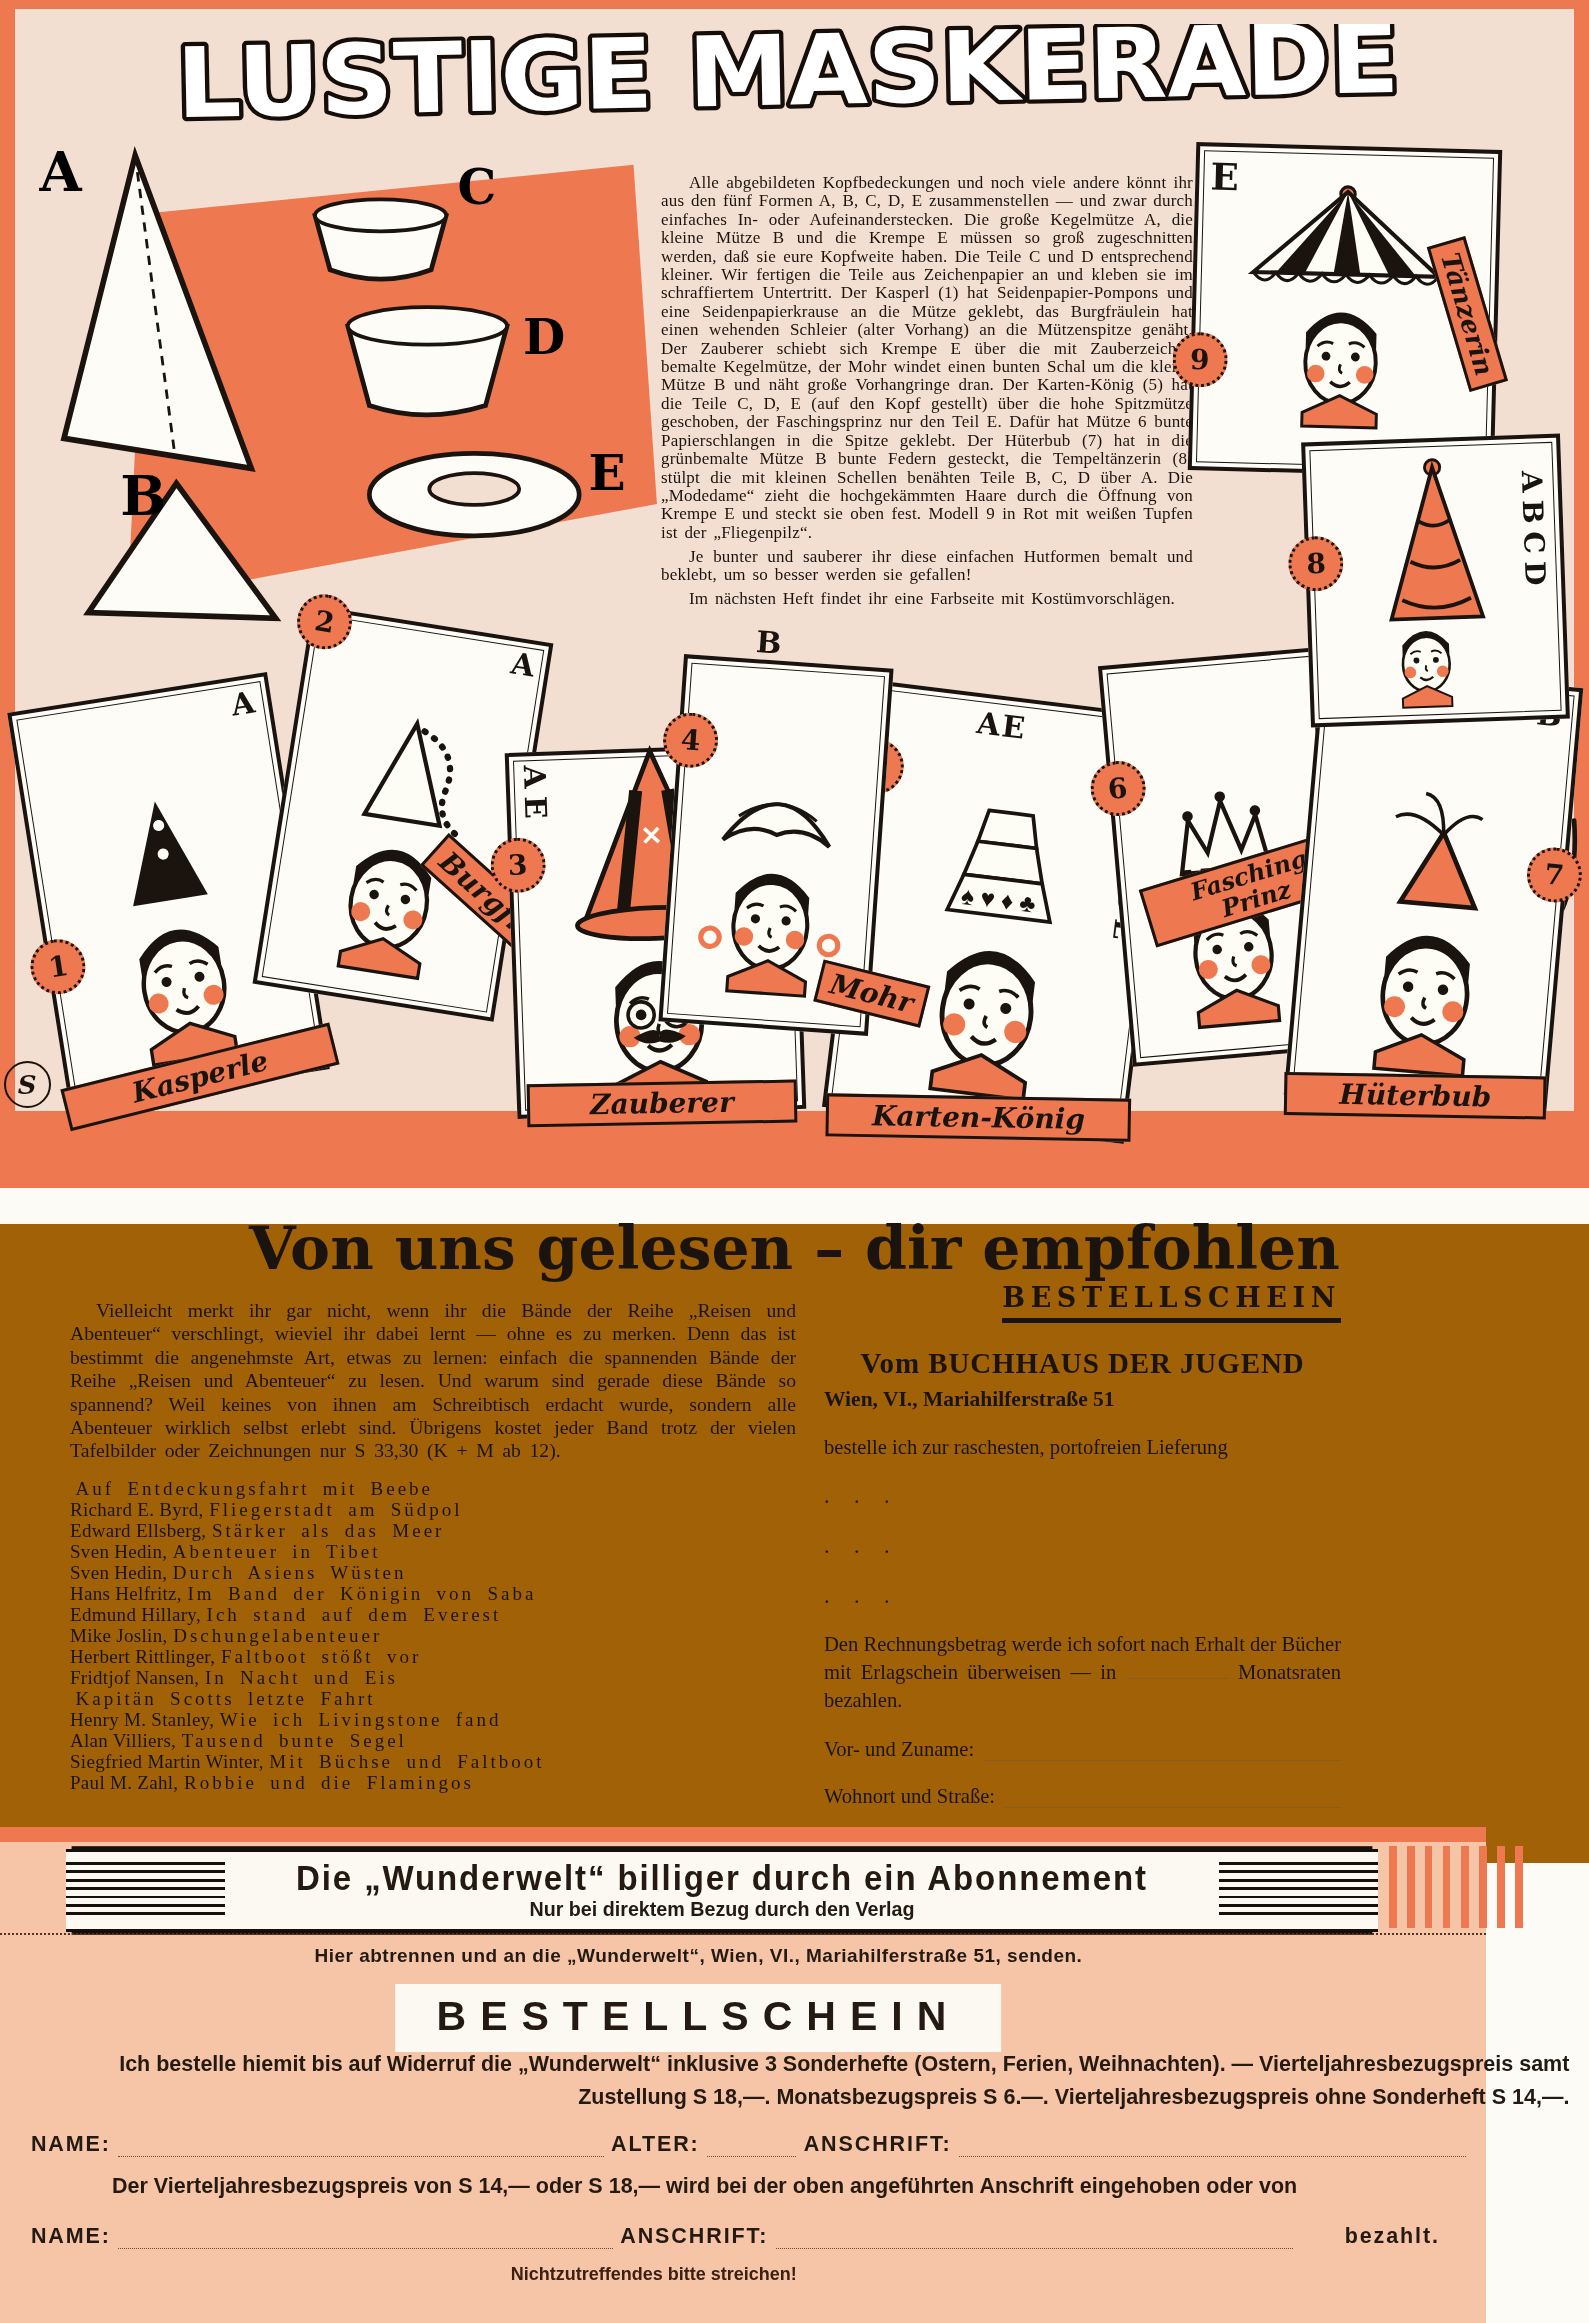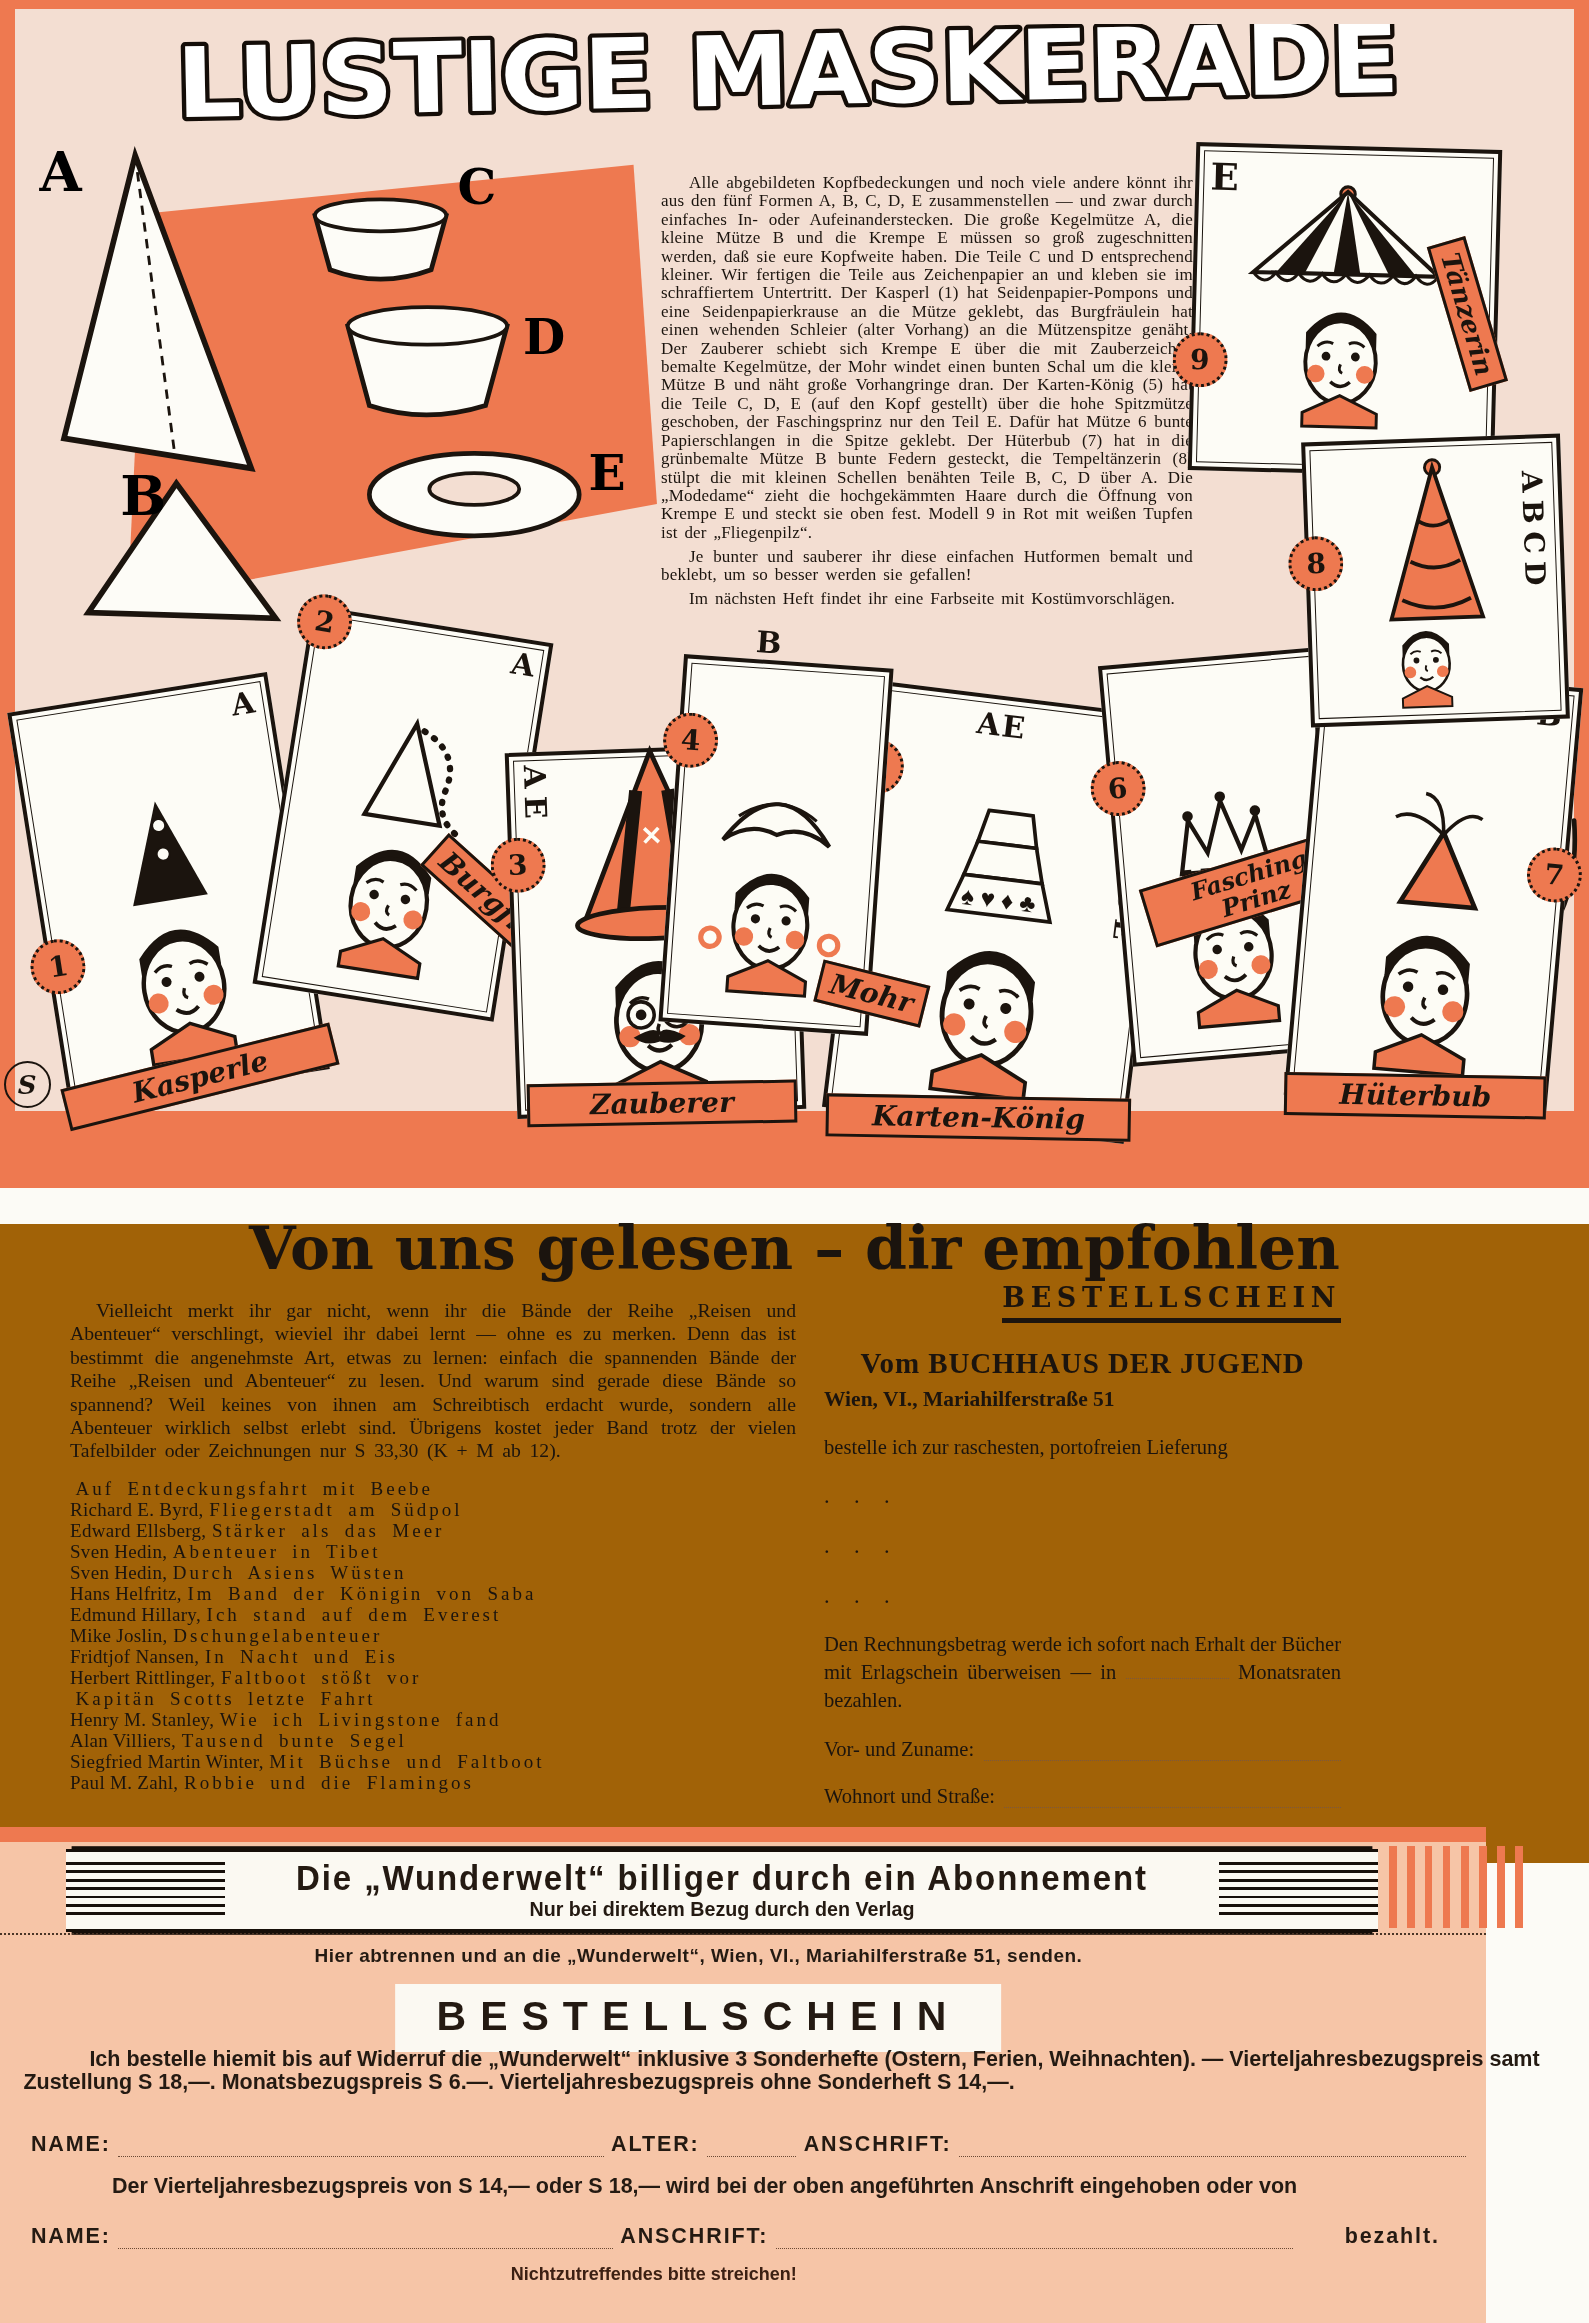--- a/index.html
+++ b/index.html
@@ -104,21 +104,21 @@
   .banner-sub{font-weight:bold;font-size:19.7px;margin-top:1.9px;}
   .right-stripes{position:absolute;left:1389px;top:19px;width:141px;height:82px;
         background:repeating-linear-gradient(90deg,#ee7950 0 7.5px,transparent 7.5px 18px);}
   .perforation{position:absolute;left:0;top:106px;width:100%;border-top:2.8px dotted #4a3526;}
   .cut-note{position:absolute;left:0;top:118px;width:94%;text-align:center;font-weight:bold;
         font-size:19px;letter-spacing:0.5px;}
   .bs2-box{position:absolute;left:47%;top:157px;transform:translateX(-50%);background:#fbf9f2;
         padding:9.4px 41px 11.2px 41px;}
   .bs2-title{font-weight:bold;font-size:41px;letter-spacing:14px;}
   .terms{position:absolute;left:23.4px;top:221px;width:1546px;font-weight:bold;font-size:21.5px;
-        line-height:23px;text-indent:66px;margin:0;}
+        line-height:33px;text-indent:66px;margin:0;text-align:right;}
   .form-row{position:absolute;display:flex;align-items:flex-end;font-weight:bold;font-size:21.5px;
         letter-spacing:1.9px;}
   .form-row .lbl{flex:0 0 auto;margin:0 7.5px;}
   .form-row .dotline{border-bottom-color:#6b4a35;height:24px;}
   .row1{left:23.4px;top:305px;width:1443px;}
   .row1 .d1{flex:4.4;} .row1 .d2{flex:0 0 89px;} .row1 .d3{flex:4.6;}
   .row2{left:23.4px;top:397px;width:1424px;}
   .row2 .d1{flex:4.4;} .row2 .d2{flex:4.6;}
   .row2 .paid{flex:0 0 auto;margin-left:52px;}
   .mid-sentence{position:absolute;left:112px;top:347px;font-weight:bold;font-size:21.5px;}
@@ -313,22 +313,22 @@
       <p class="essay">Vielleicht merkt ihr gar nicht, wenn ihr die Bände der Reihe „Reisen und Abenteuer“ verschlingt, wieviel ihr dabei lernt — ohne es zu merken. Denn das ist bestimmt die angenehmste Art, etwas zu lernen: einfach die spannenden Bände der Reihe „Reisen und Abenteuer“ zu lesen. Und warum sind gerade diese Bände so spannend? Weil keines von ihnen am Schreibtisch erdacht wurde, sondern alle Abenteuer wirklich selbst erlebt sind. Übrigens kostet jeder Band trotz der vielen Tafelbilder oder Zeichnungen nur S 33,30 (K + M ab 12).</p>
       <ul class="books">
         <li><span class="author"></span><span class="title">Auf Entdeckungsfahrt mit Beebe</span></li>
         <li><span class="author">Richard E. Byrd,</span><span class="title">Fliegerstadt am Südpol</span></li>
         <li><span class="author">Edward Ellsberg,</span><span class="title">Stärker als das Meer</span></li>
         <li><span class="author">Sven Hedin,</span><span class="title">Abenteuer in Tibet</span></li>
         <li><span class="author">Sven Hedin,</span><span class="title">Durch Asiens Wüsten</span></li>
         <li><span class="author">Hans Helfritz,</span><span class="title">Im Band der Königin von Saba</span></li>
         <li><span class="author">Edmund Hillary,</span><span class="title">Ich stand auf dem Everest</span></li>
         <li><span class="author">Mike Joslin,</span><span class="title">Dschungelabenteuer</span></li>
+        <li><span class="author">Herbert Rittlinger,</span><span class="title">Faltboot stößt vor</span></li>
         <li><span class="author">Fridtjof Nansen,</span><span class="title">In Nacht und Eis</span></li>
-        <li><span class="author">Herbert Rittlinger,</span><span class="title">Faltboot stößt vor</span></li>
         <li><span class="author"></span><span class="title">Kapitän Scotts letzte Fahrt</span></li>
         <li><span class="author">Henry M. Stanley,</span><span class="title">Wie ich Livingstone fand</span></li>
         <li><span class="author">Alan Villiers,</span><span class="title">Tausend bunte Segel</span></li>
         <li><span class="author">Siegfried Martin Winter,</span><span class="title">Mit Büchse und Faltboot</span></li>
         <li><span class="author">Paul M. Zahl,</span><span class="title">Robbie und die Flamingos</span></li>
       </ul>
     </div>
 
     <div class="right-col">
       <span class="bs-title">BESTELLSCHEIN</span>

